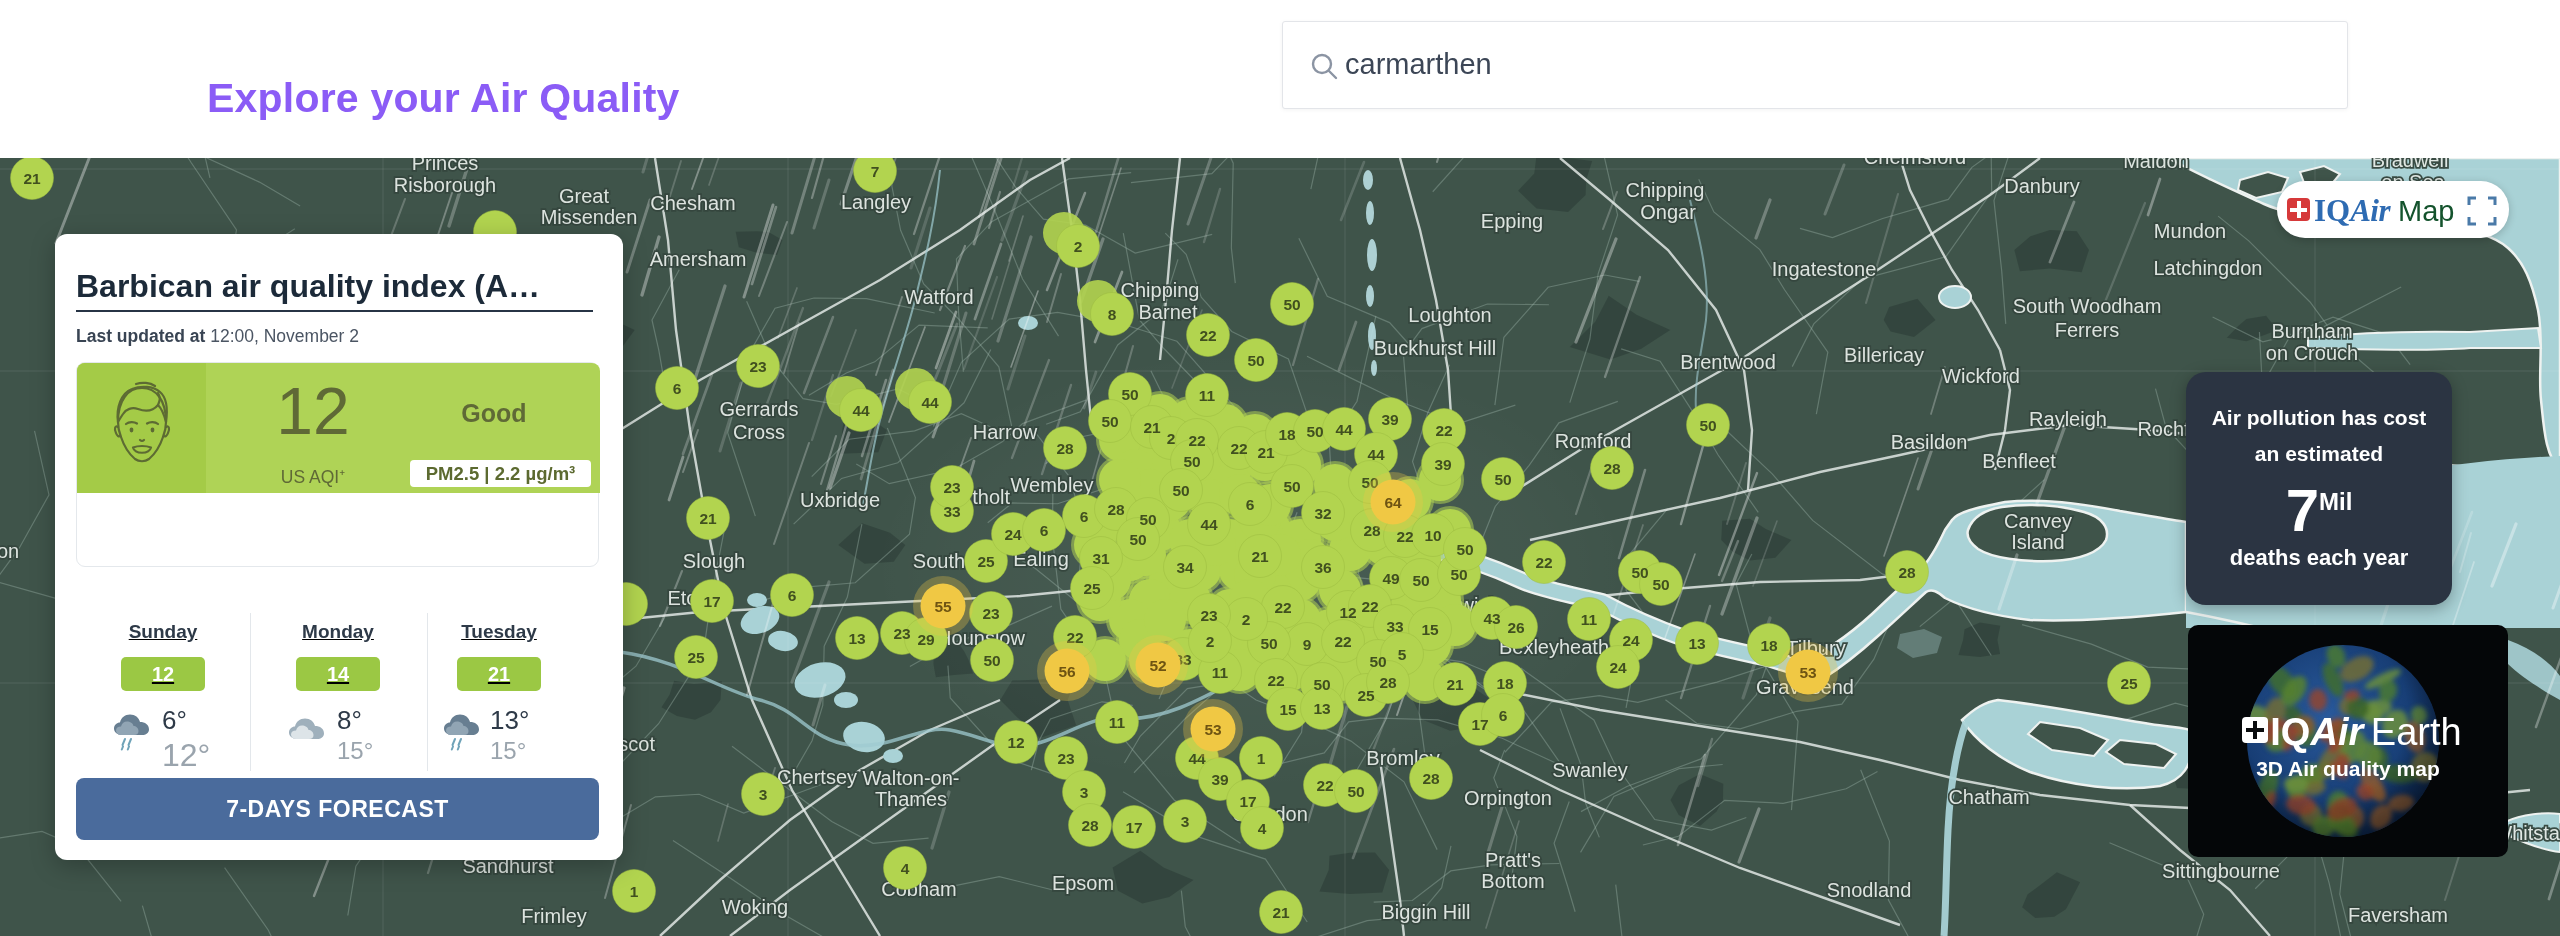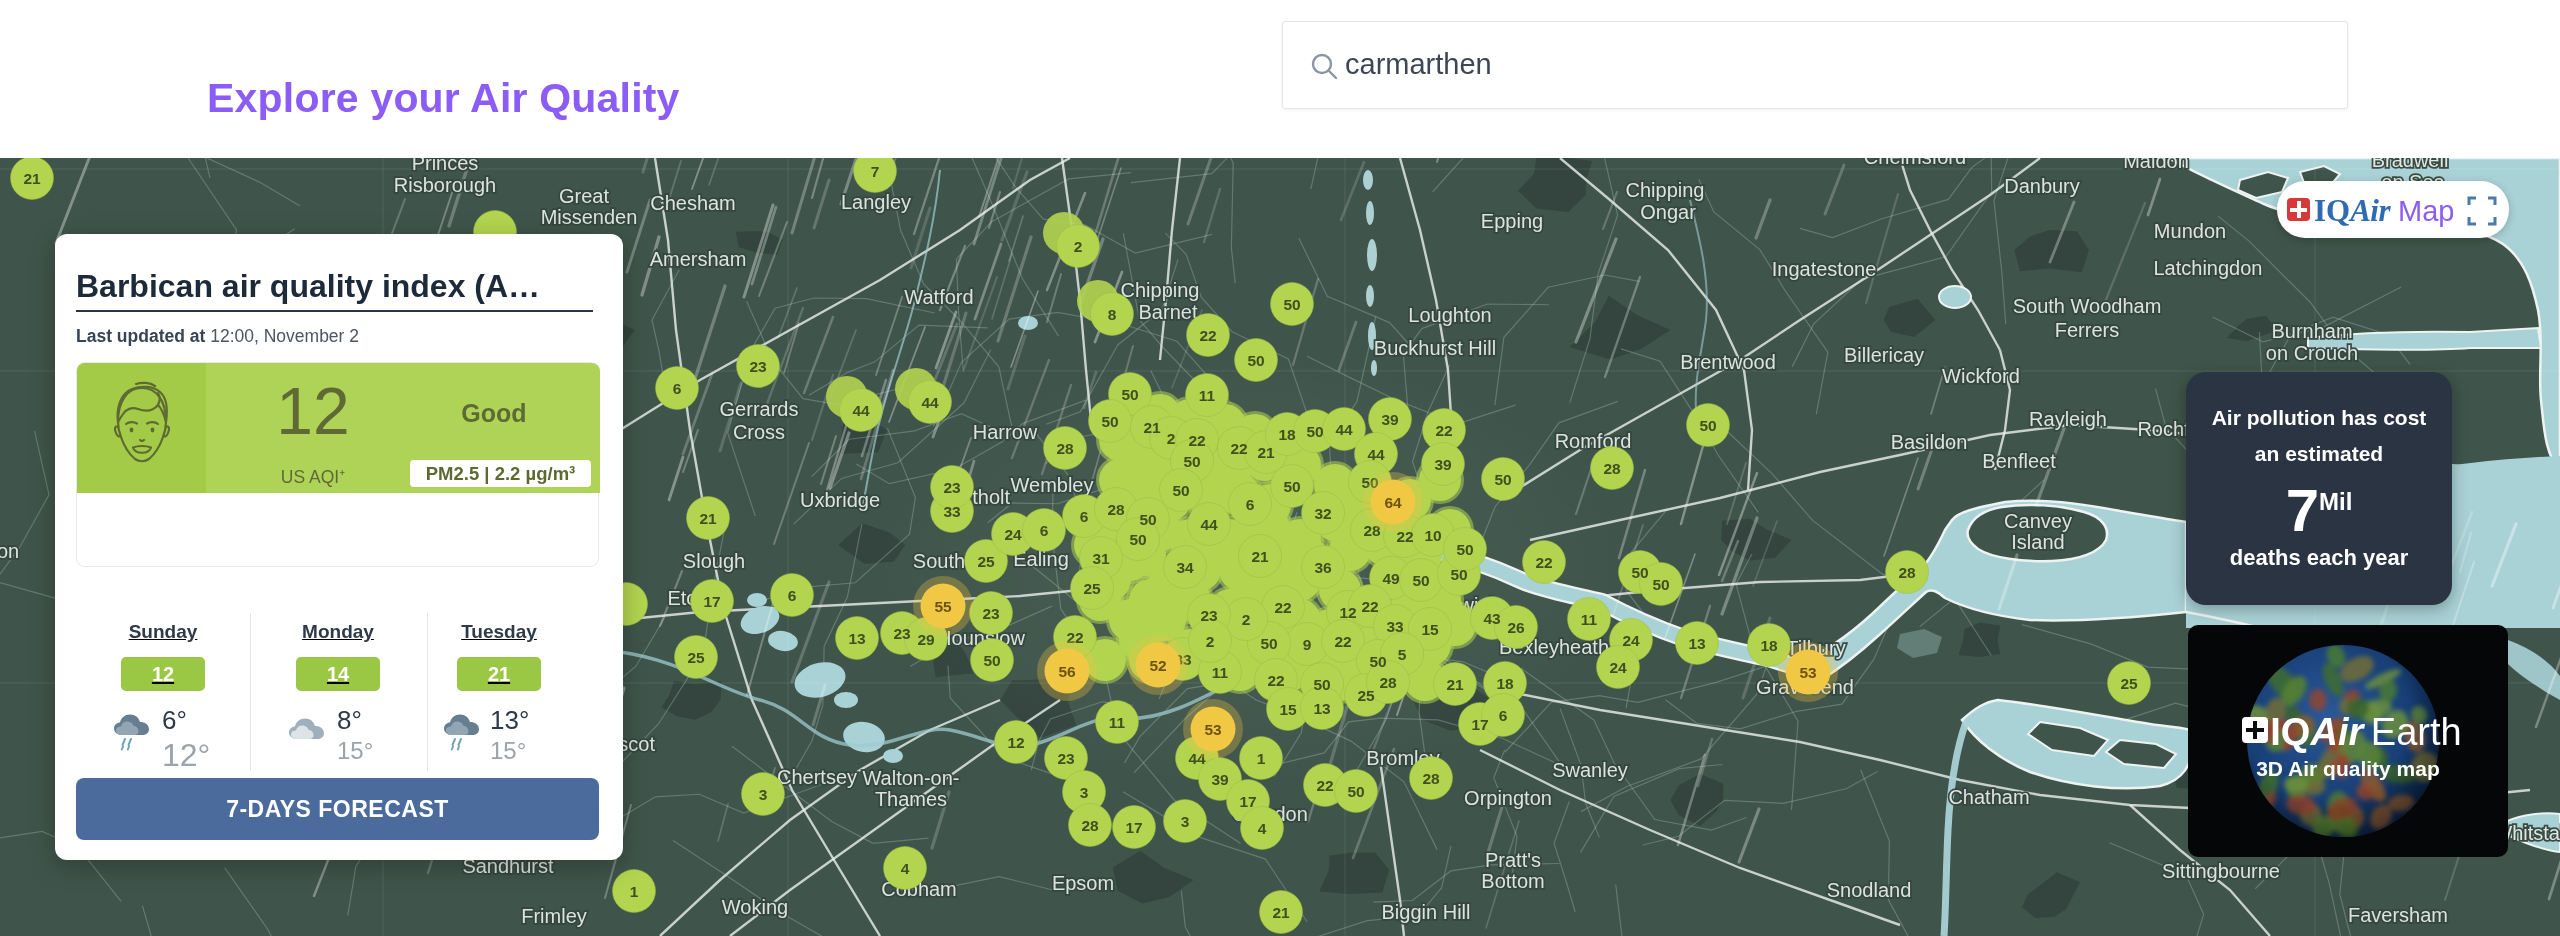--- a/index.html
+++ b/index.html
@@ -31,21 +31,21 @@
 .fchip { width:84px; height:34px; margin:14px auto 0; background:#9bc844; border-radius:5px; color:#fff; font-size:20px; font-weight:bold; line-height:34px; }
 .fwx { margin-top:8px; position:relative; height:70px; }
 .fdiv { position:absolute; top:-4px; width:1px; height:158px; background:#e3e7eb; }
 #fbtn { position:absolute; left:21px; top:544px; width:523px; height:62px; background:#4a6b9c; border-radius:8px; color:#fff; font-size:23px; letter-spacing:0.5px; text-align:center; line-height:62px; font-weight:bold; }
 #pill { position:absolute; left:2277px; top:181px; width:232px; height:57px; background:#fff; border-radius:28px; box-shadow:0 2px 8px rgba(0,0,0,0.2); z-index:8; }
 #pill .sq { position:absolute; left:10px; top:17px; width:23px; height:23px; background:#d6393a; border-radius:4px; }
 #pill .sq:before { content:""; position:absolute; left:9.5px; top:3px; width:4px; height:17px; background:#fff; }
 #pill .sq:after { content:""; position:absolute; left:3px; top:9.5px; width:17px; height:4px; background:#fff; }
 #pill .iq { position:absolute; left:37px; top:12px; font-family:"Liberation Serif", serif; font-size:31px; font-weight:bold; color:#2e6bb2; }
 #pill .iq i { letter-spacing:-0.5px; }
-#pill .mp { position:absolute; left:121px; top:14px; font-size:29px; color:#8b5cf6; }
+#pill .mp { position:absolute; left:121px; top:14px; font-size:29px; color:#14532d; }
 #pill .ex { position:absolute; right:12px; top:15px; }
 #statcard { position:absolute; left:2186px; top:372px; width:266px; height:233px; background:#2b3442; border-radius:20px; box-shadow:0 4px 16px rgba(0,0,0,0.3); z-index:8; color:#fff; text-align:center; }
 #statcard .l1 { margin-top:34px; font-size:21px; font-weight:bold; }
 #statcard .l2 { margin-top:12px; font-size:21px; font-weight:bold; }
 #statcard .big { margin-top:6px; font-size:60px; font-weight:bold; line-height:60px; }
 #statcard .big sup { font-size:24px; vertical-align:super; }
 #statcard .l3 { margin-top:4px; font-size:22px; font-weight:bold; }
 #earthcard { position:absolute; left:2188px; top:625px; width:320px; height:232px; background:#040608; border-radius:10px; overflow:hidden; z-index:8; }
 #earthcard .globe { position:absolute; left:57px; top:18px; }
 #earthcard .logo { position:absolute; left:0; top:86px; width:320px; text-align:center; color:#fff; font-size:38px;padding-left:8px; }

